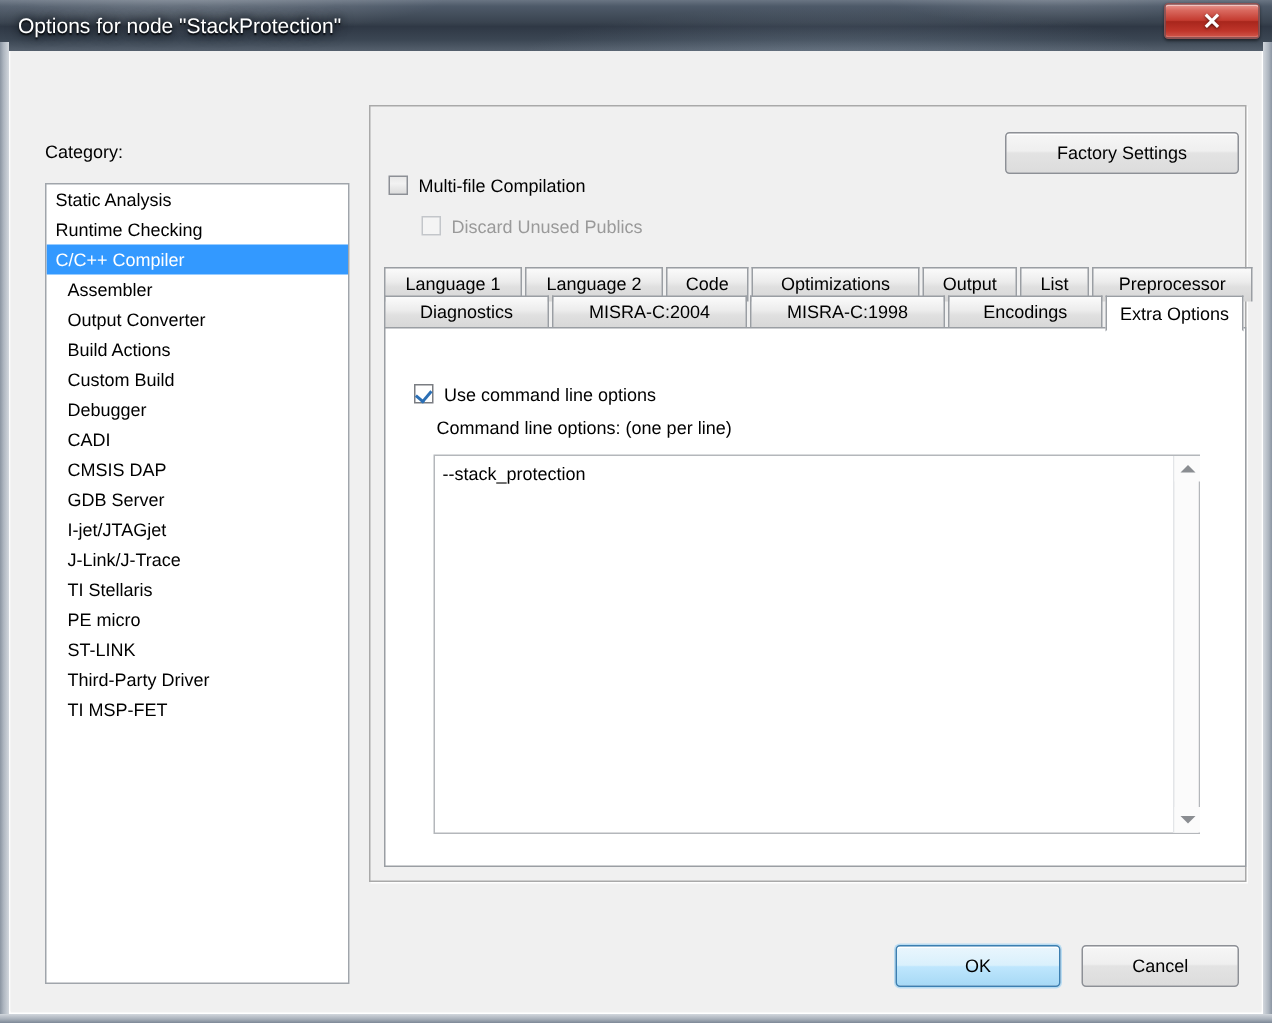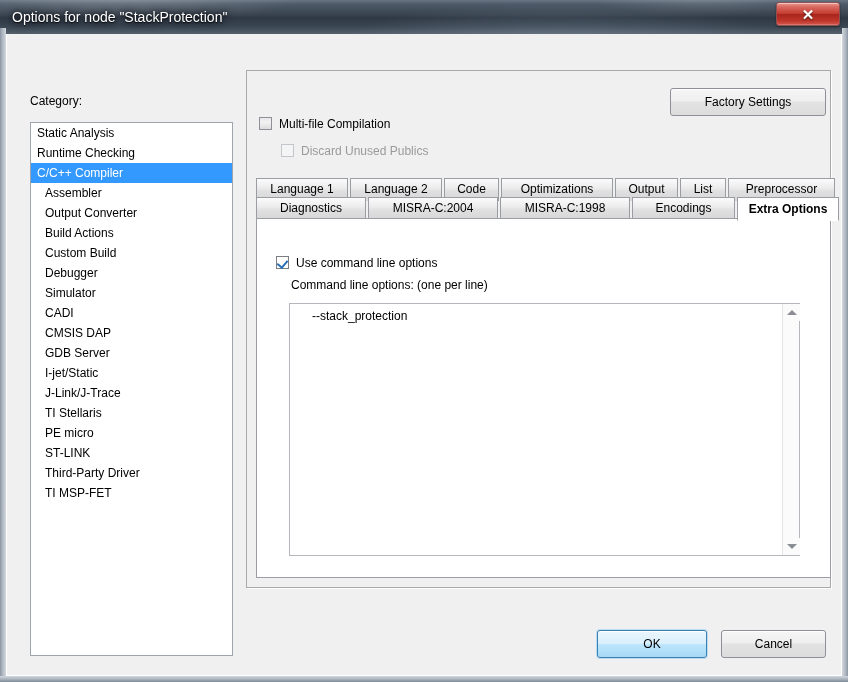--- a/index.html
+++ b/index.html
@@ -315,21 +315,21 @@
     left: 289px;
     top: 303px;
     width: 511px;
     height: 253px;
     background: #ffffff;
     border: 1px solid #b4b7bb;
     box-sizing: border-box;
   }
   #cmd-text {
     position: absolute;
-    left: 22px;
+    left: 5px;
     top: 5px;
     right: 22px;
     font-size: 12px;
     color: #000;
     line-height: 15px;
     white-space: pre-wrap;
     word-break: break-all;
   }
   #cmd-scroll {
     position: absolute;
@@ -418,25 +418,24 @@
   <div id="category-label">Category:</div>
   <div id="category-list">
       <div class="cat-item">Static Analysis</div>
       <div class="cat-item">Runtime Checking</div>
       <div class="cat-item selected">C/C++ Compiler</div>
       <div class="cat-item indent">Assembler</div>
       <div class="cat-item indent">Output Converter</div>
       <div class="cat-item indent">Build Actions</div>
       <div class="cat-item indent">Custom Build</div>
       <div class="cat-item indent">Debugger</div>
-      <div class="cat-item indent">Simulator</div>
       <div class="cat-item indent">CADI</div>
       <div class="cat-item indent">CMSIS DAP</div>
       <div class="cat-item indent">GDB Server</div>
-      <div class="cat-item indent">I-jet/Static</div>
+      <div class="cat-item indent">I-jet/JTAGjet</div>
       <div class="cat-item indent">J-Link/J-Trace</div>
       <div class="cat-item indent">TI Stellaris</div>
       <div class="cat-item indent">PE micro</div>
       <div class="cat-item indent">ST-LINK</div>
       <div class="cat-item indent">Third-Party Driver</div>
       <div class="cat-item indent">TI MSP-FET</div>
     </div>
 
   <div id="right-panel"></div>
 
@@ -447,21 +446,21 @@
     <span class="cb-label">Multi-file Compilation</span>
   </div>
 
   <div class="cb-row" id="dup-row">
     <span class="cbox disabled"></span>
     <span class="cb-label disabled">Discard Unused Publics</span>
   </div>
 
   <div id="tab-strip">
     <div class="tab-row" id="tab-row-1"><div class="tab" style="width: 92px;">Language 1</div><div class="tab" style="width: 92px;">Language 2</div><div class="tab" style="width: 55px;">Code</div><div class="tab" style="width: 112px;">Optimizations</div><div class="tab" style="width: 63px;">Output</div><div class="tab" style="width: 46px;">List</div><div class="tab" style="width: 107px;">Preprocessor</div></div>
-    <div class="tab-row" id="tab-row-2"><div class="tab" style="width: 110px;">Diagnostics</div><div class="tab" style="width: 130px;">MISRA-C:2004</div><div class="tab" style="width: 130px;">MISRA-C:1998</div><div class="tab" style="width: 103px;">Encodings</div><div class="tab active" style="width: 102px; font-weight: bold;">Extra Options</div></div>
+    <div class="tab-row" id="tab-row-2"><div class="tab" style="width: 110px;">Diagnostics</div><div class="tab" style="width: 130px;">MISRA-C:2004</div><div class="tab" style="width: 130px;">MISRA-C:1998</div><div class="tab" style="width: 103px;">Encodings</div><div class="tab active" style="width: 92px;">Extra Options</div></div>
   </div>
 
   <div id="tab-page"></div>
 
   <div class="cb-row" id="ucl-row">
     <span class="cbox white checked"></span>
     <span class="cb-label">Use command line options</span>
   </div>
 
   <div id="cmdline-label">Command line options:  (one per line)</div>

